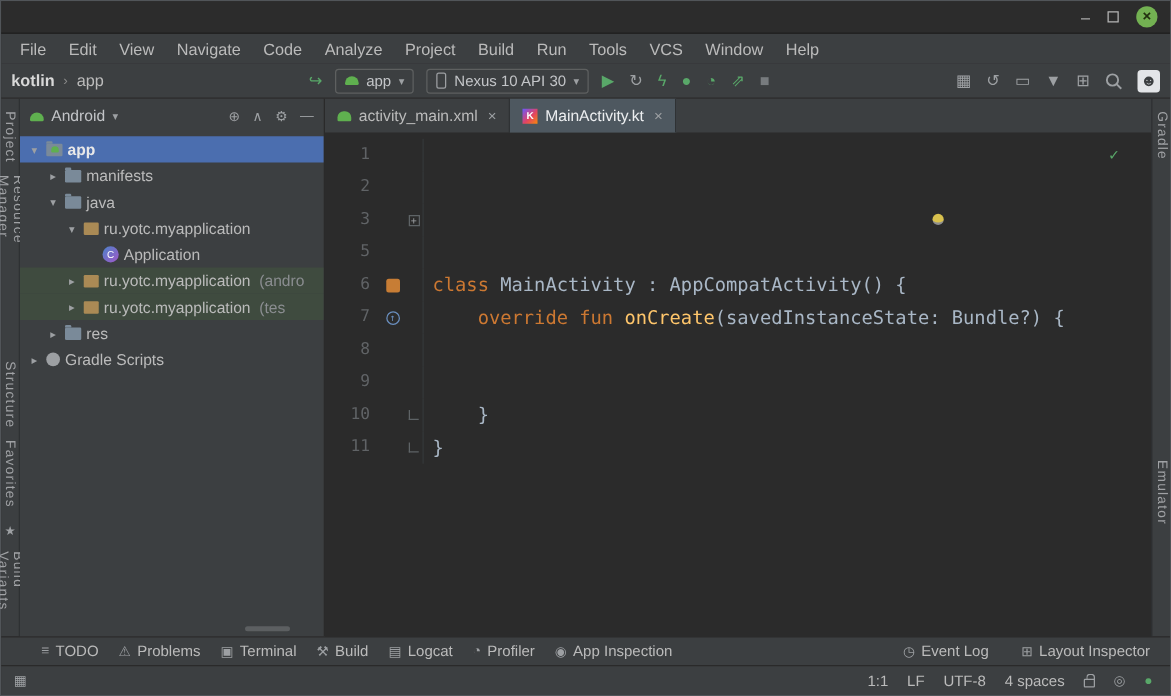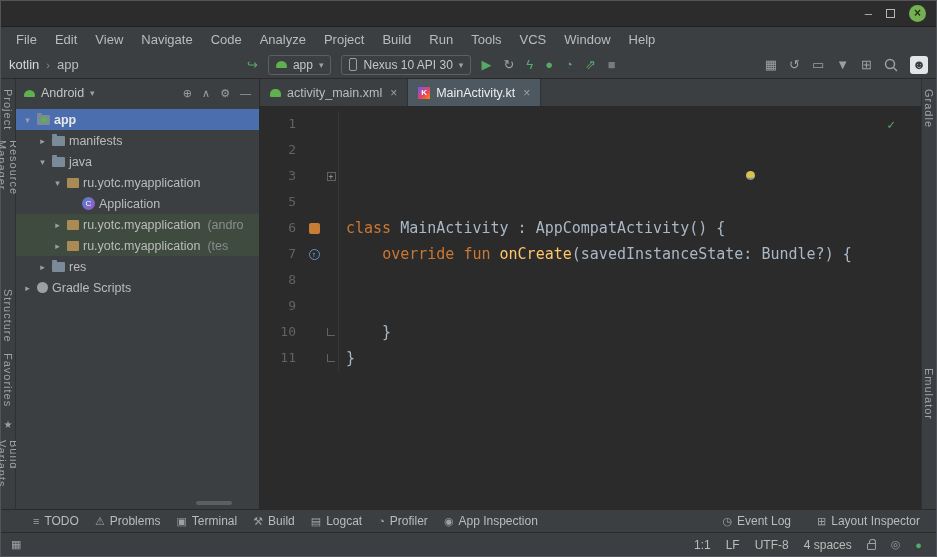--- a/index.html
+++ b/index.html
@@ -15,21 +15,21 @@
   .restore-box{display:inline-block;width:9px;height:9px;border:1px solid #b6b6b6}
   .close-btn{width:17px;height:17px;border-radius:50%;background:#73b152;color:#22310f;font-size:12px;line-height:16px;text-align:center;font-weight:bold}
 
   
   .menubar{height:24px;background:#3c3f41;display:flex;align-items:center;padding-left:6px;flex:0 0 auto}
   .menu-item{padding:3px 9px;color:#bbbbbb;font-size:13px}
 
   
   .toolbar{height:28px;background:#3c3f41;border-bottom:1px solid #2a2a2a;display:flex;align-items:center;padding:0 8px;flex:0 0 auto}
   .breadcrumb{width:238px;display:flex;align-items:center;gap:7px;font-size:13px;color:#bbb}
-  .bc-item.bold{color:#d8d8d8;font-weight:normal}
+  .bc-item.bold{color:#d8d8d8;font-weight:bold}
   .bc-sep{color:#8a8a8a;font-size:11px}
   .tb-center{display:flex;align-items:center;gap:10px}
   .tb-right{margin-left:auto;display:flex;align-items:center;gap:12px}
   .tb-group{display:flex;align-items:center;gap:12px}
   .tb-icon{font-size:13px;line-height:13px;color:#9da0a3;display:inline-flex;align-items:center}
   .dropdown{display:flex;align-items:center;gap:6px;background:#3c3f41;border:1px solid #5e6060;border-radius:3px;padding:2px 7px;font-size:12px;color:#c3c5c8}
   .dd-arrow{color:#9da0a3;font-size:9px}
   .android-head{width:11px;height:7px;background:#5fb04f;border-radius:6px 6px 1px 1px;display:inline-block}
   .phone-icon{width:8px;height:13px;border:1px solid #9da0a3;border-radius:2px;display:inline-block}
   .avatar{width:18px;height:18px;border-radius:3px;background:#e3e5e8;color:#3c3f41;font-size:13px;line-height:18px;text-align:center;display:inline-block}

